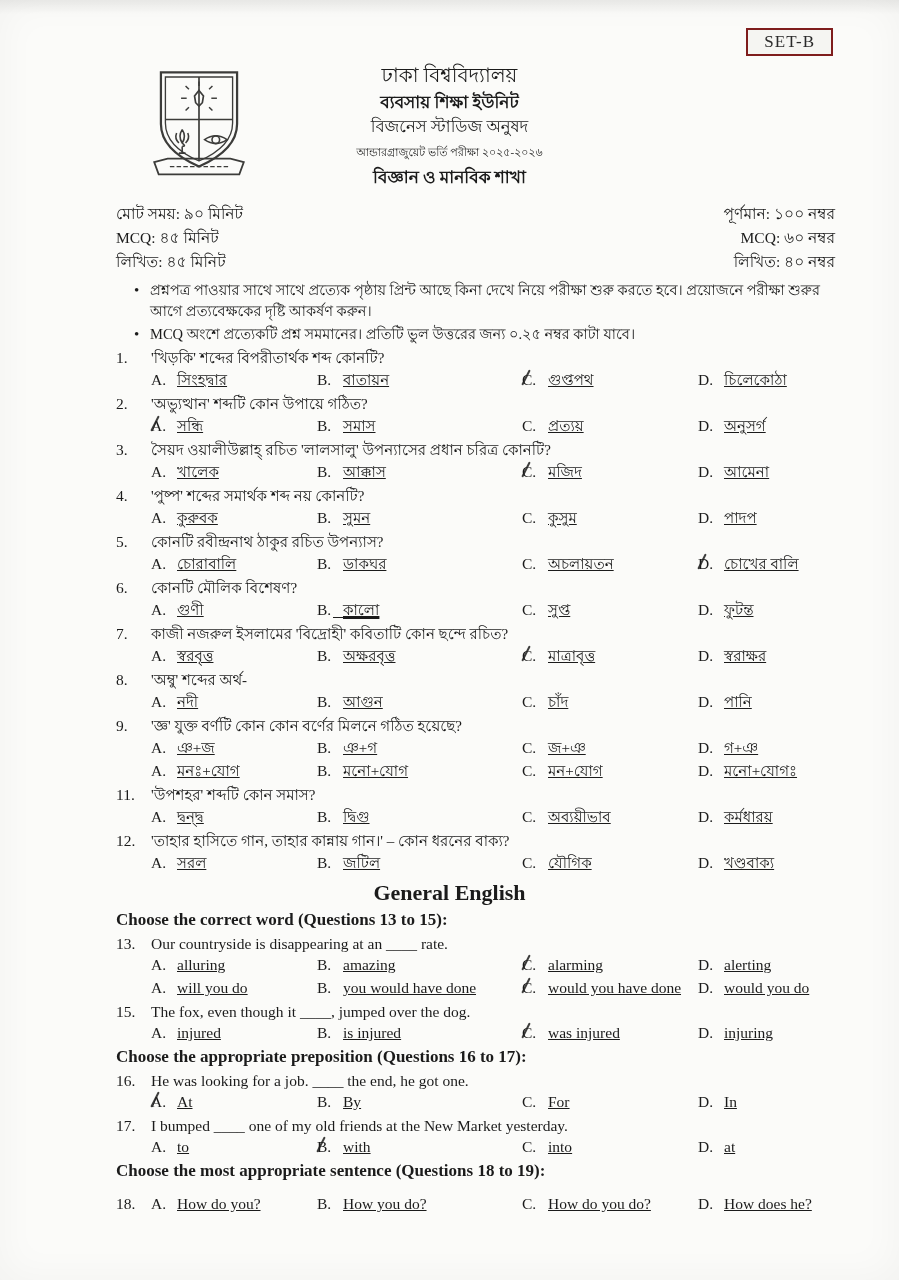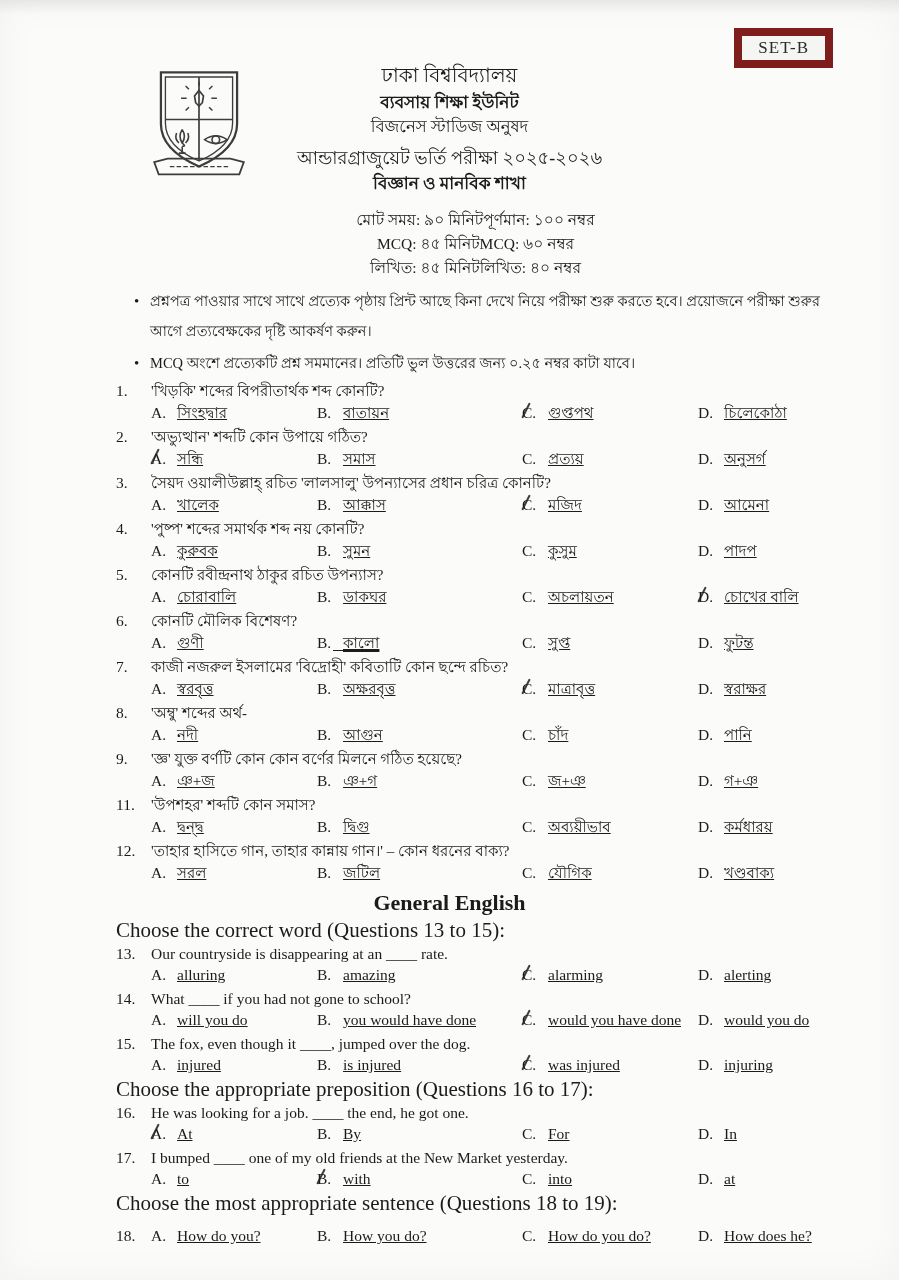--- a/index.html
+++ b/index.html
@@ -12,62 +12,62 @@
     font-family:"Liberation Serif","DejaVu Serif",serif;
     overflow:hidden;
     box-shadow:inset 0 0 40px rgba(0,0,0,0.04);
   }
   .scan-edge{position:absolute;top:0;left:0;right:0;height:14px;
     background:linear-gradient(180deg,rgba(120,120,118,0.12),rgba(0,0,0,0));pointer-events:none;}
 
   
   .set-box{
     position:absolute;top:28px;right:66px;
-    border:8px solid #7f1d1d;background:#f5f5f2;
+    border:2px solid #7f1d1d;background:#f5f5f2;
     padding:2px 16px;font-size:17px;letter-spacing:1px;color:#2a2a2a;
   }
 
   
   .logo{position:absolute;top:68px;left:142px;width:114px;height:112px;}
 
   
   .header-block{padding-top:62px;text-align:center;}
   .hl{margin:0 auto;}
   .hl1{font-size:20px;line-height:27px;}
   .hl2{font-size:16.5px;line-height:23px;margin-top:1px;}
   .hl3{font-size:17px;line-height:23px;font-weight:bold;margin-top:2px;}
-  .hl4{font-size:18px;line-height:24px;margin-top:8px;}
+  .hl4{font-size:11px;line-height:24px;margin-top:2px;}
   .hl5{font-size:17px;line-height:24px;font-weight:bold;margin-top:2px;}
 
   
   .info{margin:12px 64px 0 116px;font-size:15.5px;}
-  .info-row{display:flex;justify-content:center;line-height:24px;}
+  .info-row{display:flex;justify-content:space-between;line-height:24px;}
 
   
   .instructions{margin:6px 58px 0 134px;padding:0;list-style:none;font-size:14.5px;}
-  .instructions li{position:relative;padding-left:16px;line-height:30px;margin-bottom:2px;}
+  .instructions li{position:relative;padding-left:16px;line-height:21px;margin-bottom:2px;}
   .instructions li::before{content:"•";position:absolute;left:0;top:0;font-size:15px;}
 
   
   .sec-title-bn{text-align:center;font-size:17.5px;font-weight:bold;line-height:24px;margin-top:4px;}
   .sec-title-en{text-align:center;font-size:22px;font-weight:bold;line-height:28px;margin-top:6px;margin-bottom:2px;}
 
   
   .qwrap{margin:2px 58px 0 116px;}
   .question{margin-bottom:3px;}
   .q-row{display:flex;align-items:baseline;line-height:21px;}
   .q-no{flex:0 0 35px;font-size:15.5px;}
   .q-text{flex:1;font-size:15px;}
   .opts{display:grid;grid-template-columns:166px 205px 176px auto;margin-left:35px;line-height:20px;margin-top:1px;text-decoration:underline;}
   .q-row.inline .opts{flex:1;margin-left:0;margin-top:10px;}
   .opt{white-space:nowrap;}
   .opt-letter{display:inline-block;min-width:26px;font-size:15.5px;position:relative;}
   .opt-text{font-size:15px;}
   .en .q-text,.en .opt-text{font-size:15.5px;}
-  .group-heading{font-weight:normal;font-size:21px;line-height:22px;margin:1px 58px 1px 116px;}
+  .group-heading{font-weight:bold;font-size:17px;line-height:22px;margin:1px 58px 1px 116px;}
 
   
   .opt.slash .opt-letter::after{
     content:"";position:absolute;left:3px;top:-1px;width:2px;height:17px;
     background:#1d1d1d;transform:rotate(27deg);border-radius:2px;opacity:.85;
   }
   .opt.strike .opt-text{text-decoration:underline;text-decoration-thickness:1.5px;text-underline-offset:2px;}
   .opt.strike .opt-letter::after{
     content:"";position:absolute;right:-4px;bottom:2px;width:14px;height:1.5px;background:#1d1d1d;
   }
@@ -241,20 +241,26 @@
           <span class="q-text">'জ্ঞ' যুক্ত বর্ণটি কোন কোন বর্ণের মিলনে গঠিত হয়েছে?</span>
         </div>
         <div class="opts">
           <div class="opt"><span class="opt-letter">A.</span><span class="opt-text">ঞ+জ</span></div>
           <div class="opt"><span class="opt-letter">B.</span><span class="opt-text">ঞ+গ</span></div>
           <div class="opt"><span class="opt-letter">C.</span><span class="opt-text">জ+ঞ</span></div>
           <div class="opt"><span class="opt-letter">D.</span><span class="opt-text">গ+ঞ</span></div>
         </div>
       </div>
       <div class="question">
+        <div class="opts">
+          <div class="opt"><span class="opt-letter">A.</span><span class="opt-text">মনঃ+যোগ</span></div>
+          <div class="opt"><span class="opt-letter">B.</span><span class="opt-text">মনো+যোগ</span></div>
+          <div class="opt"><span class="opt-letter">C.</span><span class="opt-text">মন+যোগ</span></div>
+          <div class="opt"><span class="opt-letter">D.</span><span class="opt-text">মনো+যোগঃ</span></div>
+        </div>
       </div>
       <div class="question">
         <div class="q-row">
           <span class="q-no">11.</span>
           <span class="q-text">'উপশহর' শব্দটি কোন সমাস?</span>
         </div>
         <div class="opts">
           <div class="opt"><span class="opt-letter">A.</span><span class="opt-text">দ্বন্দ্ব</span></div>
           <div class="opt"><span class="opt-letter">B.</span><span class="opt-text">দ্বিগু</span></div>
           <div class="opt"><span class="opt-letter">C.</span><span class="opt-text">অব্যয়ীভাব</span></div>
@@ -285,24 +291,20 @@
             <span class="q-text">Our countryside is disappearing at an ____ rate.</span>
           </div>
           <div class="opts">
             <div class="opt"><span class="opt-letter">A.</span><span class="opt-text">alluring</span></div>
             <div class="opt"><span class="opt-letter">B.</span><span class="opt-text">amazing</span></div>
             <div class="opt slash"><span class="opt-letter">C.</span><span class="opt-text">alarming</span></div>
             <div class="opt"><span class="opt-letter">D.</span><span class="opt-text">alerting</span></div>
           </div>
         </div>
         <div class="question">
-          <div class="q-row">
-            <span class="q-no">14.</span>
-            <span class="q-text">What ____ if you had not gone to school?</span>
-          </div>
           <div class="opts">
             <div class="opt"><span class="opt-letter">A.</span><span class="opt-text">will you do</span></div>
             <div class="opt"><span class="opt-letter">B.</span><span class="opt-text">you would have done</span></div>
             <div class="opt slash"><span class="opt-letter">C.</span><span class="opt-text">would you have done</span></div>
             <div class="opt"><span class="opt-letter">D.</span><span class="opt-text">would you do</span></div>
           </div>
         </div>
         <div class="question">
           <div class="q-row">
             <span class="q-no">15.</span>

